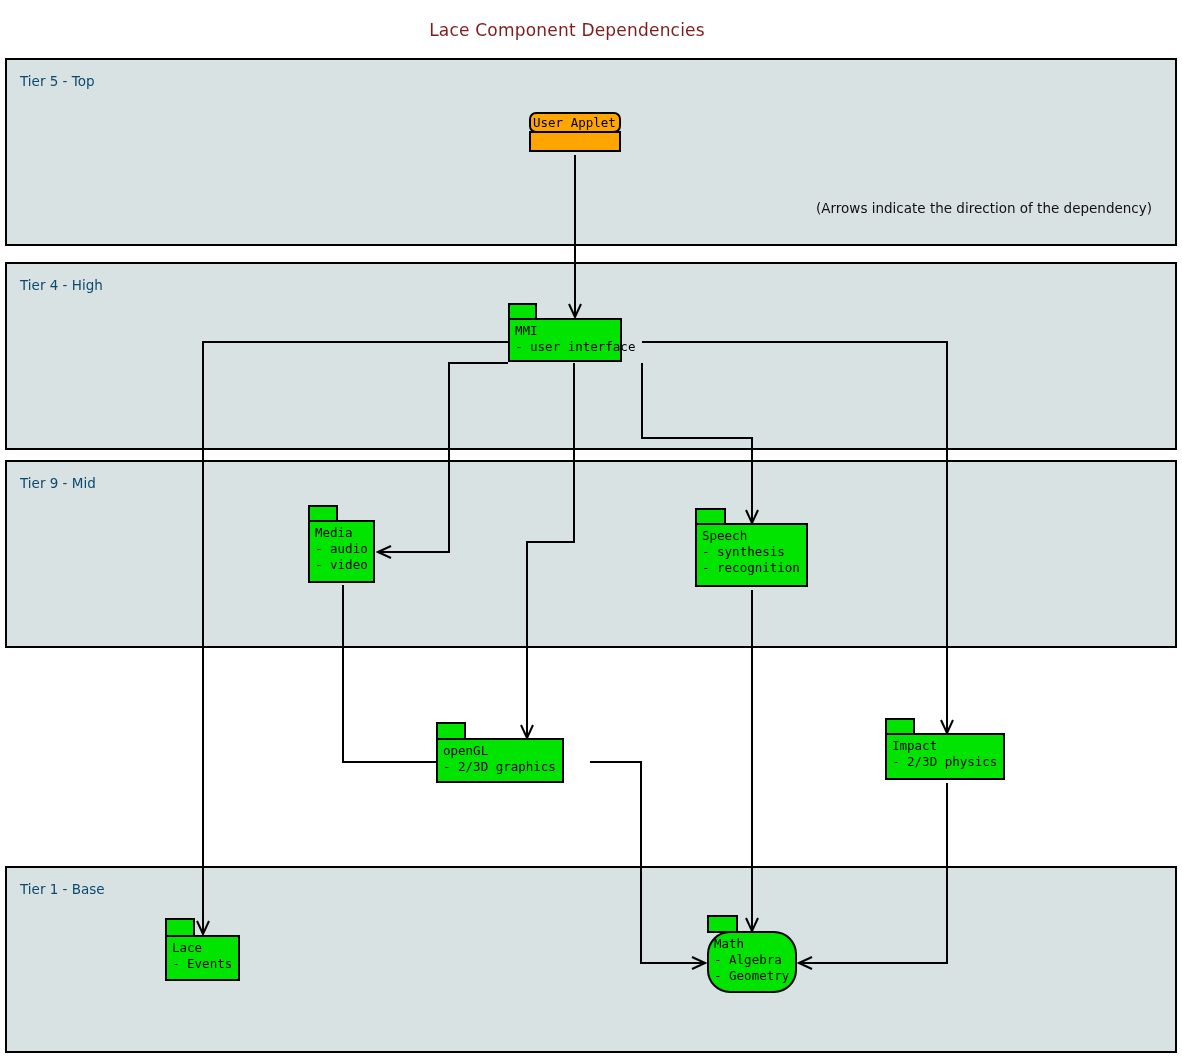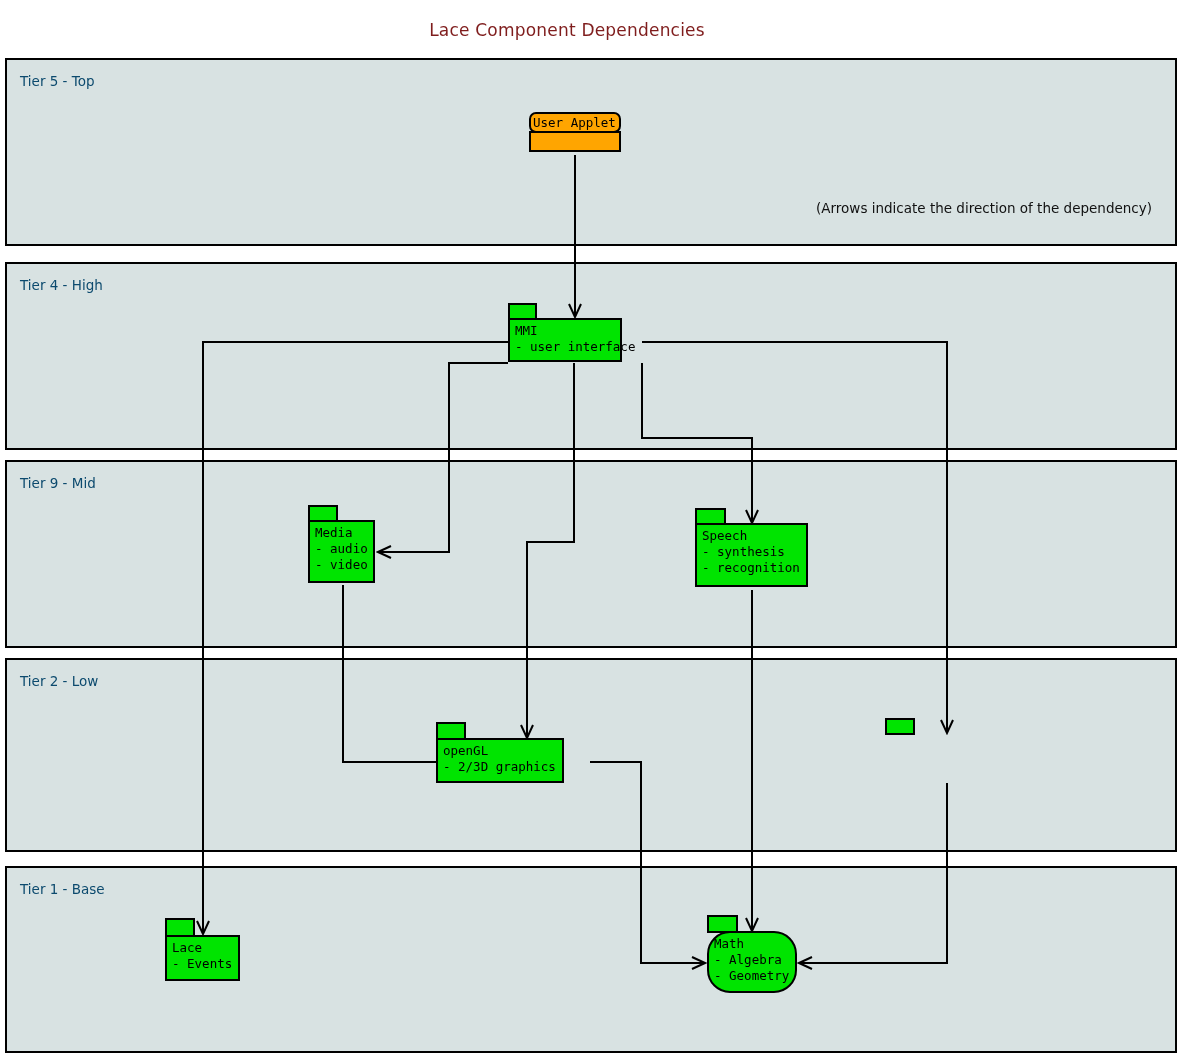--- a/index.html
+++ b/index.html
@@ -45,23 +45,20 @@
   <div class="title">Lace Component Dependencies</div>
 
   <div class="tier" style="top:58px;height:184px;">
     <span class="tier-label">Tier 5 - Top</span>
   </div>
   <div class="tier" style="top:262px;height:184px;">
     <span class="tier-label">Tier 4 - High</span>
   </div>
   <div class="tier" style="top:460px;height:184px;">
     <span class="tier-label">Tier 9 - Mid</span>
-  </div>
-  <div class="tier" style="top:658px;height:190px;">
-    <span class="tier-label">Tier 2 - Low</span>
   </div>
   <div class="tier" style="top:866px;height:183px;">
     <span class="tier-label">Tier 1 - Base</span>
   </div>
 
   <div class="annotation">(Arrows indicate the direction of the dependency)</div>
 
   <svg id="wires" width="1182" height="1056">
     <defs>
       <marker id="arr" markerUnits="userSpaceOnUse" markerWidth="16" markerHeight="16" refX="14" refY="7" orient="auto">
@@ -114,20 +111,24 @@
   <div class="component" style="left:436px;top:722px;">
     <div class="ctab" style="width:26px;height:14px;"></div>
     <div class="cbody" style="width:128px;height:45px;">
       <div>openGL</div>
       <div>- 2/3D graphics</div>
     </div>
   </div>
 
   <div class="component" style="left:885px;top:718px;">
     <div class="ctab" style="width:26px;height:13px;"></div>
+    <div class="cbody" style="width:120px;height:47px;">
+      <div>Impact</div>
+      <div>- 2/3D physics</div>
+    </div>
   </div>
 
   <div class="component" style="left:165px;top:918px;">
     <div class="ctab" style="width:26px;height:15px;"></div>
     <div class="cbody" style="width:75px;height:46px;">
       <div>Lace</div>
       <div>- Events</div>
     </div>
   </div>
 

